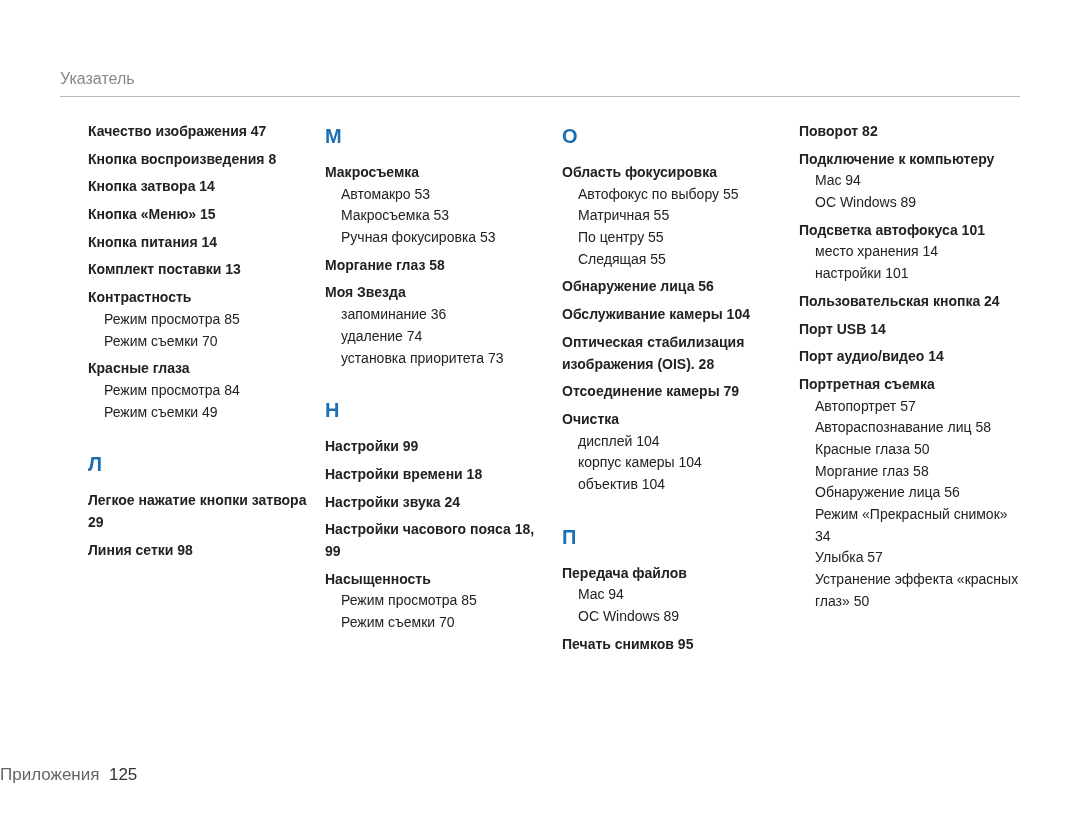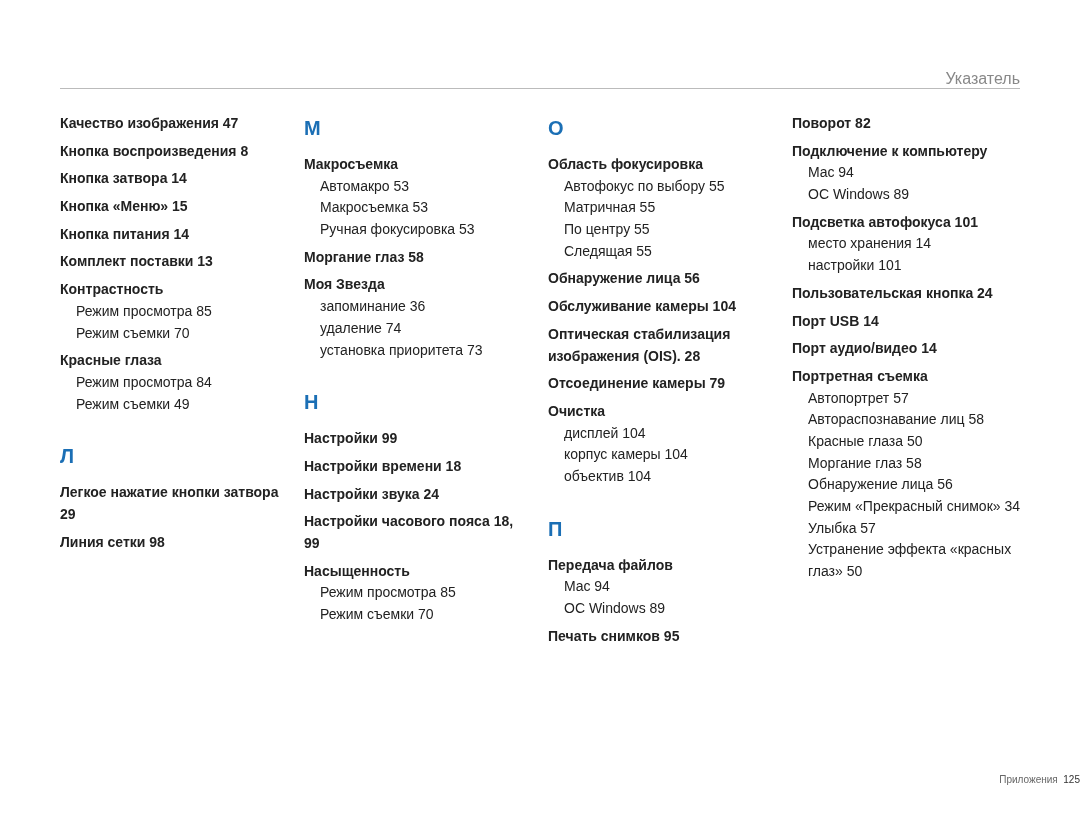--- a/index.html
+++ b/index.html
@@ -14,28 +14,28 @@
   .page {
     position: relative;
     width: 1080px;
     height: 815px;
     box-sizing: border-box;
     padding: 70px 60px 0 60px;
   }
   .header {
     font-size: 16px;
     color: #888;
-    padding-bottom: 0;
+    padding-bottom: 8px;
     border-bottom: 1px solid #bbb;
     margin-bottom: 24px;
-    text-align: right;
   }
   .columns {
     display: flex;
     gap: 16px;
+    margin-left: 28px;
   }
   .col {
     flex: 1 1 0;
     font-size: 14px;
     line-height: 1.55;
   }
   .letter {
     color: #1b6fb5;
     font-size: 20px;
     font-weight: bold;
@@ -53,22 +53,22 @@
   }
   .sub {
     margin-left: 16px;
     font-weight: normal;
   }
   .footer {
     position: absolute;
     bottom: 30px;
     left: 0;
     right: 0;
-    text-align: right;
-    font-size: 10px;
+    text-align: left;
+    font-size: 17px;
     color: #666;
   }
   .footer .num {
     color: #333;
   }
 </style>
 </head>
 <body>
 
 <div class="page">

